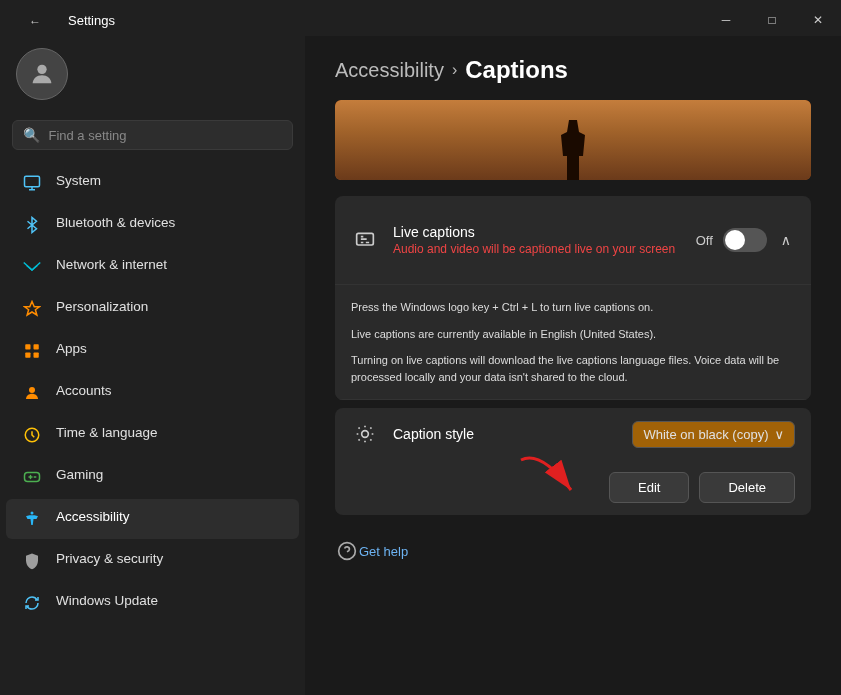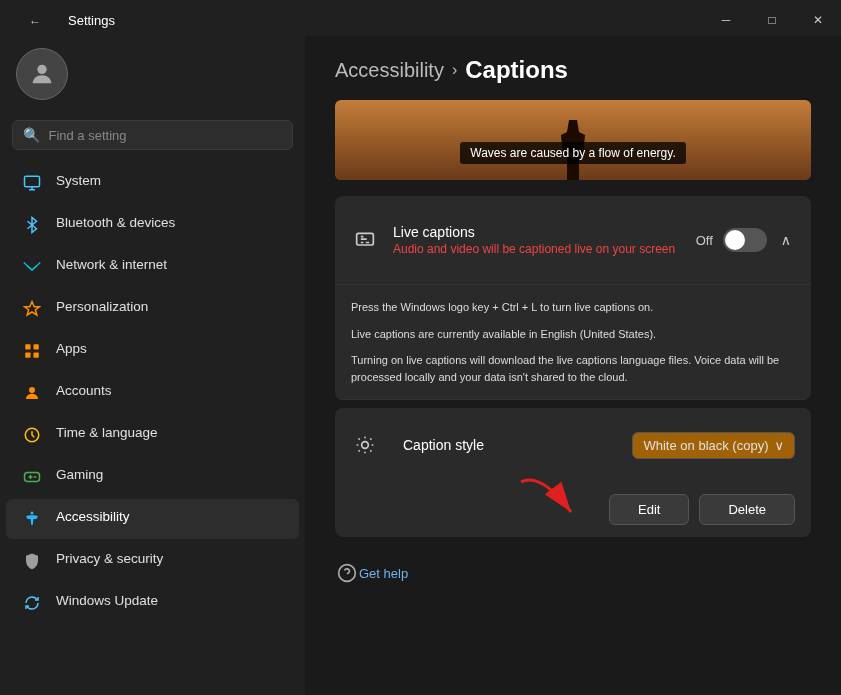--- a/index.html
+++ b/index.html
@@ -293,22 +293,22 @@
       color: #ddd;
       line-height: 1.5;
       margin-bottom: 10px;
     }
     .expanded-info p:last-child { margin-bottom: 0; }
 
     
     .caption-style-row {
       display: flex;
       align-items: center;
-      padding: 23px 16px;
-      gap: 24px;
+      padding: 12px 16px;
+      gap: 14px;
     }
     .caption-style-icon {
       width: 28px;
       height: 28px;
       display: flex;
       align-items: center;
       justify-content: center;
       color: #ccc;
       flex-shrink: 0;
     }
@@ -542,21 +542,20 @@
 
     <div class="page-header">
       <span class="page-header-accessibility">Accessibility</span>
       <span class="page-header-chevron">›</span>
       <span class="page-header-current">Captions</span>
     </div>
 
     <div class="caption-preview">
       <div class="caption-preview-image"></div>
       <div class="caption-preview-silhouette"></div>
-      <div class="caption-text-overlay">Waves are caused by a flow of energy.</div>
     </div>
 
     <div class="settings-card">
 
       <div class="setting-row">
         <div class="setting-icon">
           <svg width="20" height="20" viewBox="0 0 24 24" fill="none" stroke="currentColor" stroke-width="2">
             <rect x="2" y="4" width="20" height="14" rx="2"></rect>
             <path d="M7 15h3M13 15h4M7 11h7M7 8h3"></path>
           </svg>

